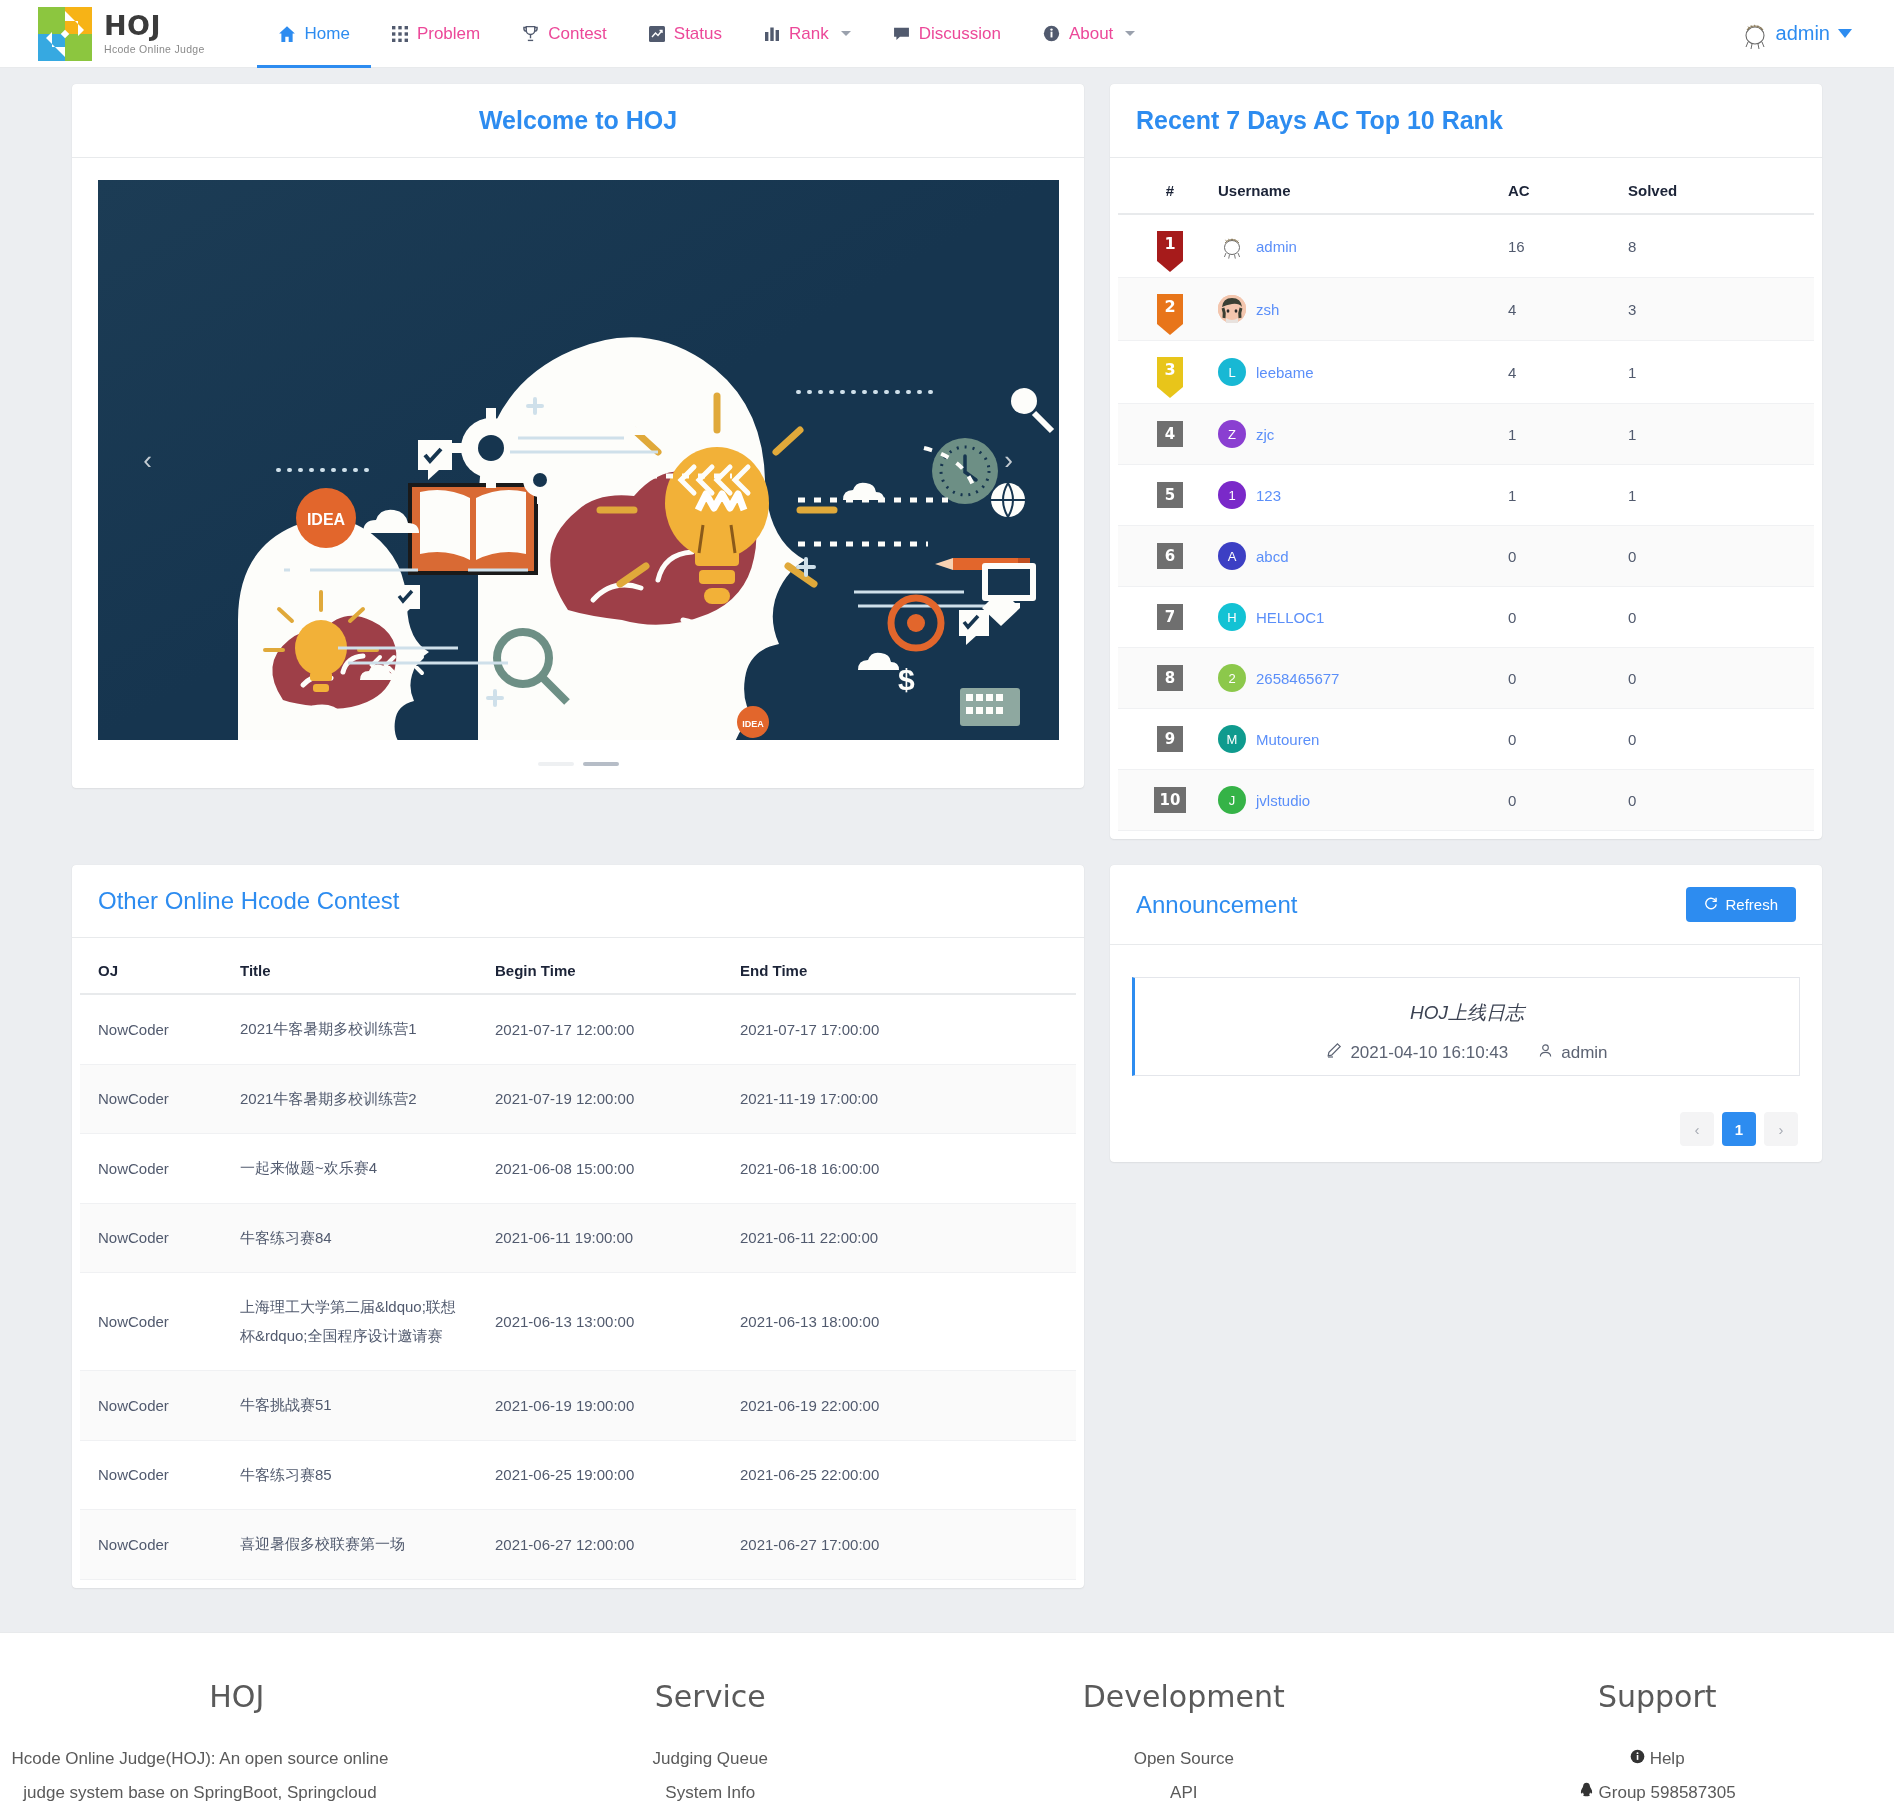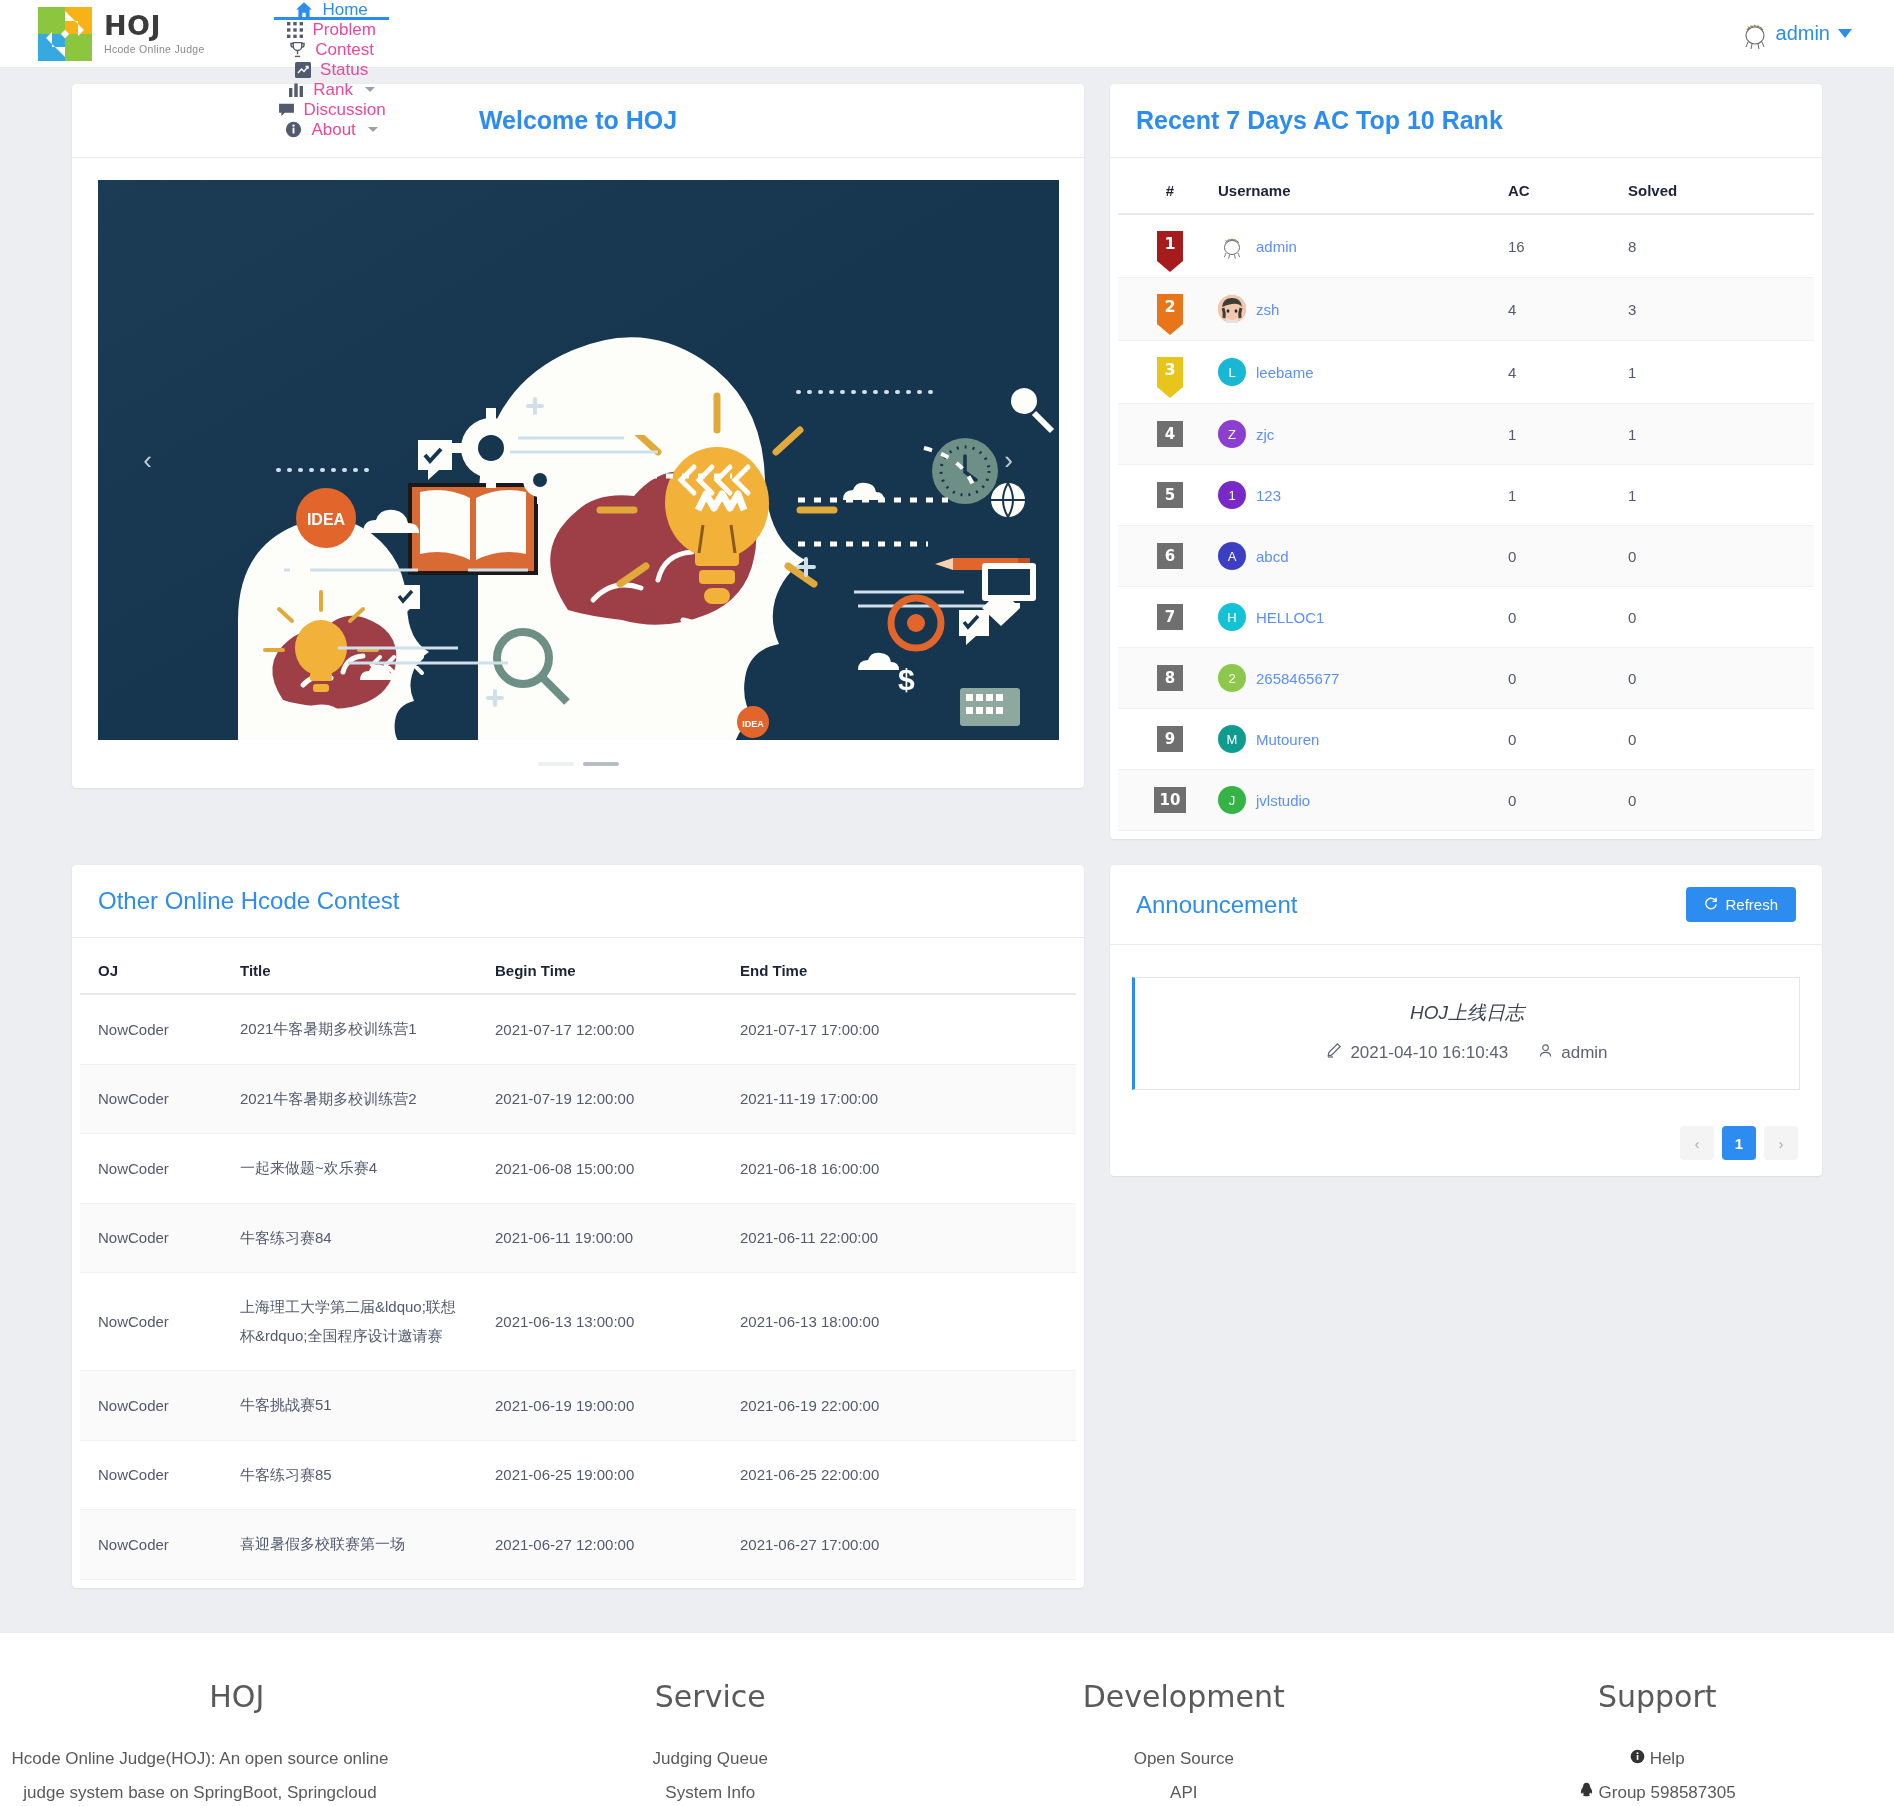--- a/index.html
+++ b/index.html
@@ -33,21 +33,21 @@
   .logo-q3 { background: #36a9e1; }
   .logo-q4 { background: #8cc63f; }
   .logo-mark svg { position:absolute; inset:0; width:100%; height:100%; }
   .logo-text { margin-left: 12px; line-height: 1; }
   .logo-title {
     font-size: 27px; font-weight: 700; color: #3b3b3b; letter-spacing: .5px;
     font-family: "DejaVu Sans", sans-serif;
   }
   .logo-sub { font-size: 10.5px; color: #8a8a8a; margin-top: 5px; letter-spacing:.3px; }
 
-  .nav-items { display: flex; align-items: center; margin-left: 52px; height:68px;flex-direction:column; }
+  .nav-items { display: flex; align-items: center; margin-left: 52px; height:68px; }
   .nav-item {
     display: flex; align-items: center; gap: 9px;
     padding: 0 21px; height: 68px; cursor: pointer;
     font-size: 17px; color: #ec4899; position: relative;
   }
   .nav-item .nav-ico { display:flex; align-items:center; color:#515a6e; }
   .nav-item.active { color: #2d8cf0; }
   .nav-item.active .nav-ico { color: #2d8cf0; }
   .nav-item.active:after {
     content:''; position:absolute; left:0; right:0; bottom:0; height:3px; background:#2d8cf0;
@@ -154,21 +154,21 @@
   .oj-table td.title-cell { line-height: 1.9; }
 
   
   .btn-refresh {
     background:#2d8cf0; color:#fff; border:none; border-radius:4px;
     padding: 9px 18px; font-size: 15px; cursor:pointer;
     display:inline-flex; align-items:center; gap:7px; font-family:"Liberation Sans",sans-serif;
   }
   .ann-item {
     border:1px solid #e4e6eb; border-left: 3px solid #2d8cf0;
-    padding: 22px 20px 26px; text-align:center; margin: 10px 22px 0 22px;
+    padding: 22px 20px 12px; text-align:center; margin: 10px 22px 0 22px;
   }
   .ann-title { font-size: 19px; color:#3c4353; font-style: italic; }
   .ann-meta {
     margin-top: 16px; font-size: 17px; color:#5c6373;
     display:flex; align-items:center; justify-content:center; gap: 8px;
   }
   .ann-meta .sep { width: 14px; }
   .pager { display:flex; justify-content:flex-end; gap: 8px; margin: 36px 24px 8px 0; }
   .pg {
     min-width: 34px; height: 34px; border-radius: 4px; background:#f4f4f5;

